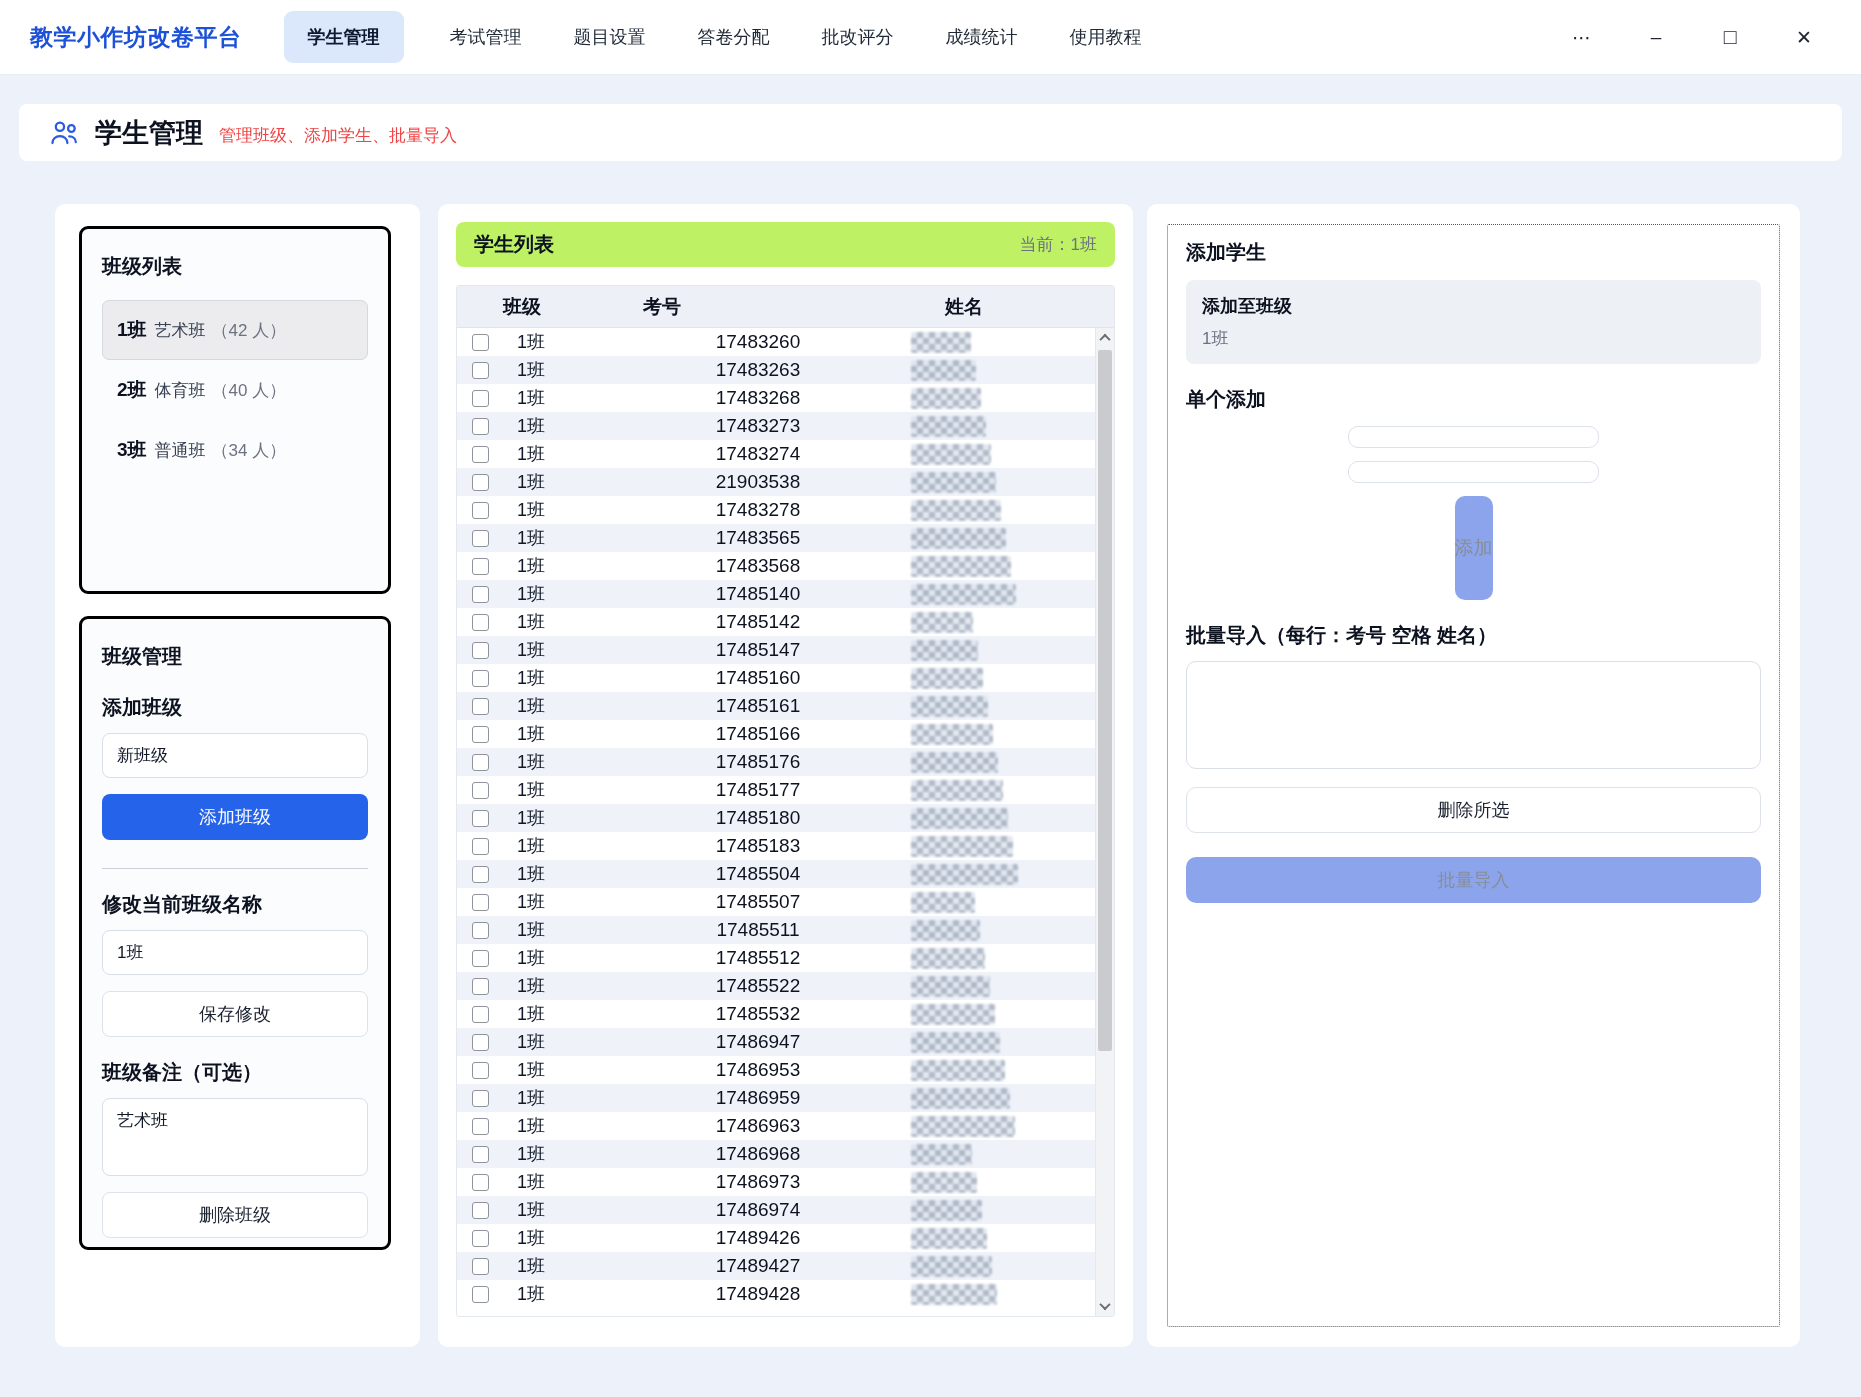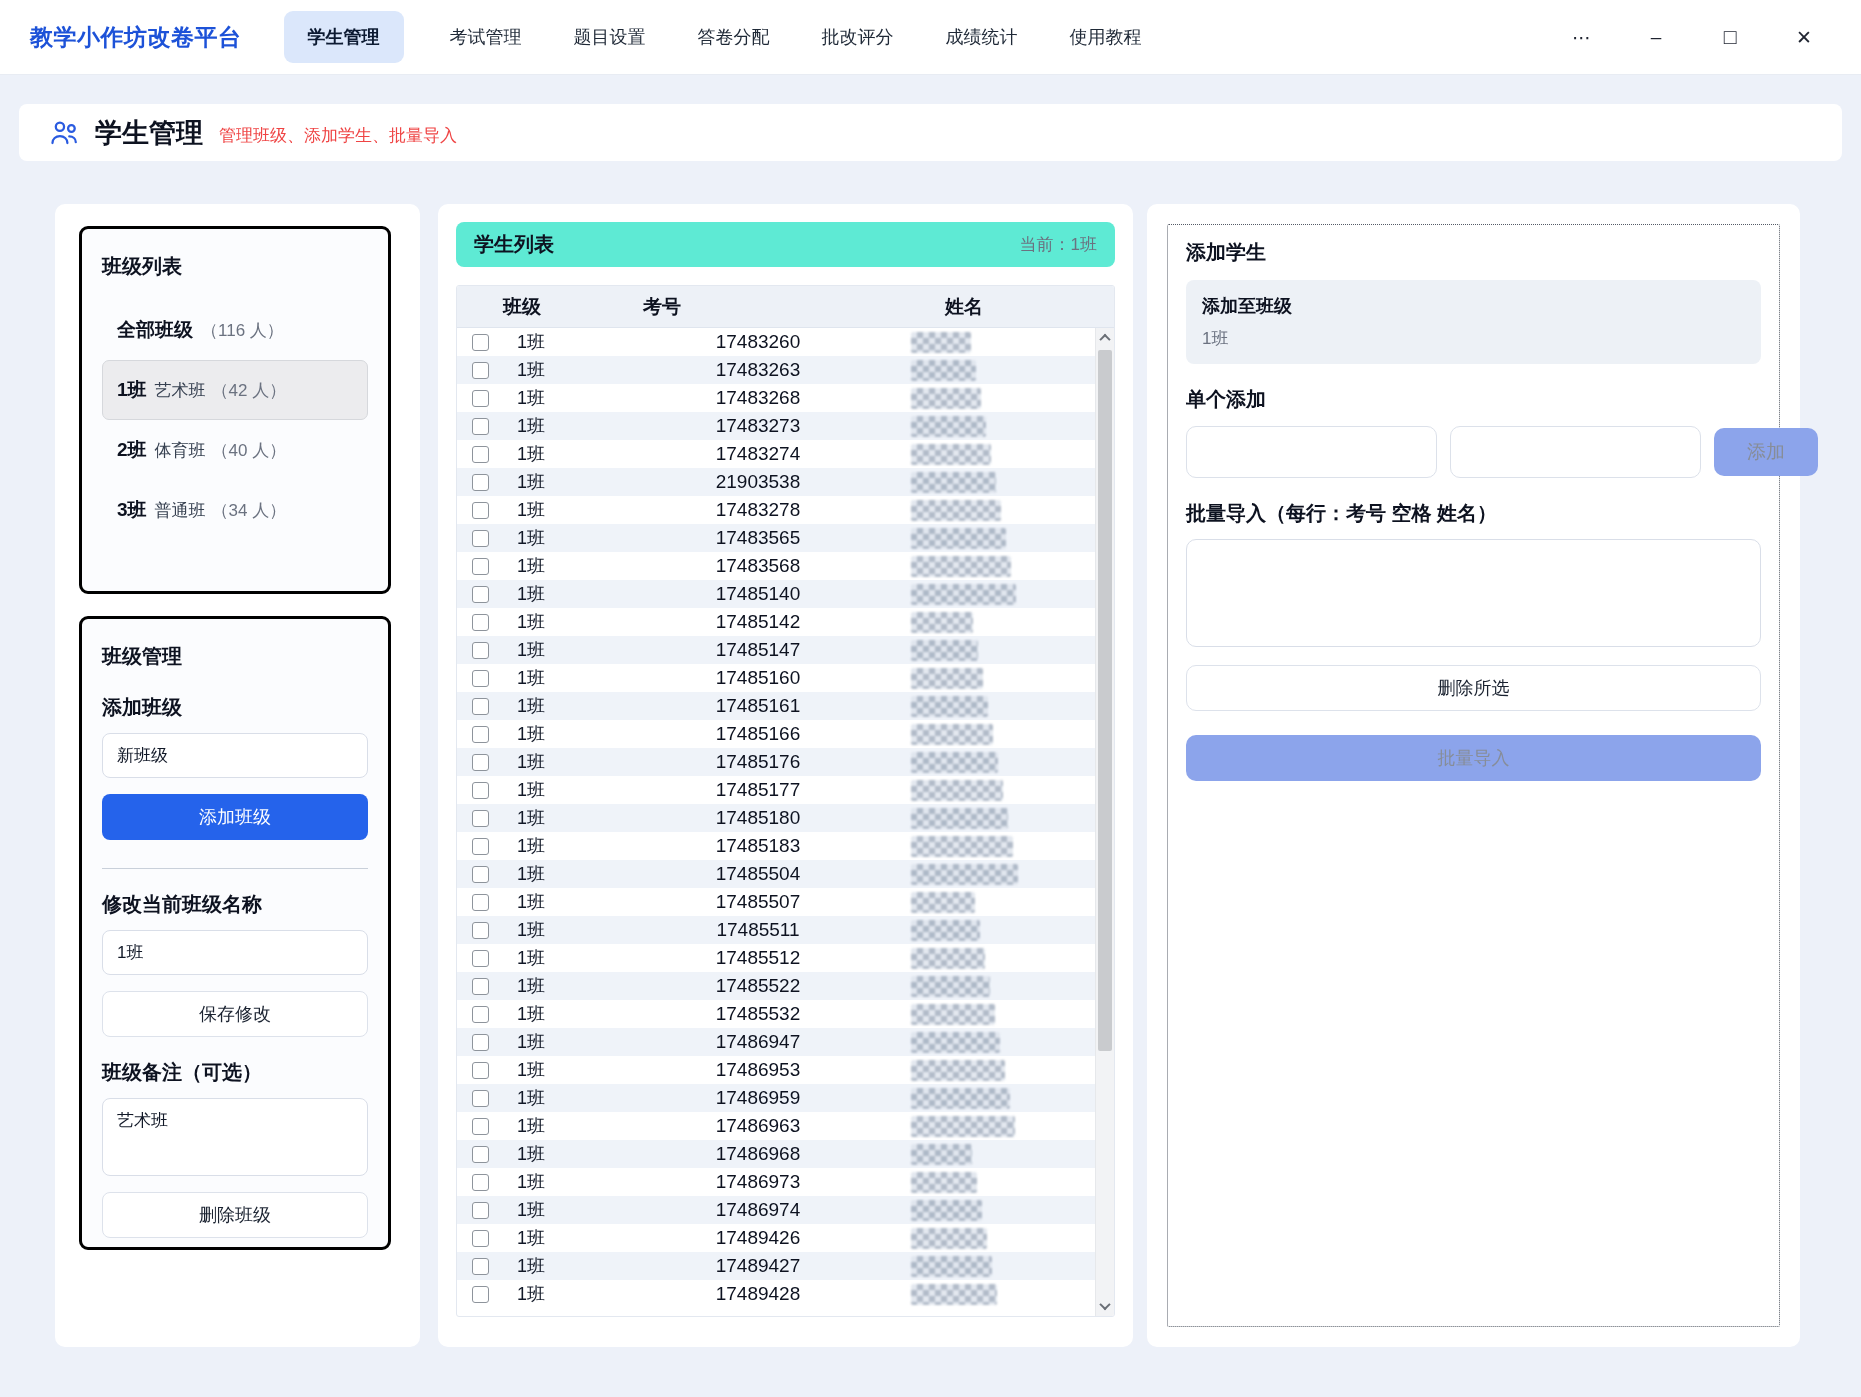--- a/index.html
+++ b/index.html
@@ -54,21 +54,21 @@
   .btn-primary { background:#2563eb; color:#ffffff; }
   .btn-plain { background:#ffffff; border:1px solid #dde2eb; color:#1a2230; }
   .divider { border:none; border-top:1px solid #c9d0da; margin:28px 0 4px 0; }
   .txt-area { margin-top:12px; width:100%; border:1px solid #d9dee8; border-radius:8px;
               background:#fff; font-size:17px; color:#111827; padding:10px 14px;
               font-family:inherit; resize:none; outline:none; display:block; }
   .remark-area { height:78px; }
 
   
   .mid-card { left:438px; top:129px; width:695px; height:1143px; padding:18px; }
-  .list-header { height:45px; background:#5eead4; border-radius:8px; display:flex;
+  .list-header { height:45px; background:#bef264; border-radius:8px; display:flex;
                  align-items:center; justify-content:space-between; padding:0 18px; }
   .lh-title { font-size:20px; font-weight:bold; color:#0d1220; }
   .lh-current { font-size:17px; color:#6b7280; }
   .table { position:relative; margin-top:18px; border:1px solid #e3e8f0; border-radius:3px;
            height:1032px; overflow:hidden; background:#fff; }
   .thead { display:grid; grid-template-columns:46px 140px 230px 1fr; height:42px;
            background:#edf1f7; border-bottom:1px solid #dfe5ee; align-items:center; }
   .th-cell { font-size:19px; font-weight:bold; color:#0d1220; text-align:left; }
   .th-cell.name-h { text-align:left; padding-left:72px; }
   .tbody { position:relative; height:988px; overflow:hidden; }
@@ -96,21 +96,21 @@
   .sb-thumb { position:absolute; left:2px; right:2px; top:22px; height:71%;
               background:#c9cbce; border-radius:2px; }
 
   
   .right-card { left:1147px; top:129px; width:653px; height:1143px; padding:20px; }
   .dotted { border:1px dotted #555b66; border-radius:2px; height:100%; padding:12px 18px 30px 18px; }
   .as-title { font-size:20px; font-weight:bold; color:#0d1220; margin-top:2px; }
   .target-box { margin-top:14px; background:#edf1f6; border-radius:8px; padding:14px 16px; }
   .tb-label { font-size:18px; font-weight:bold; color:#0d1220; }
   .tb-value { font-size:17px; color:#6b7280; margin-top:9px; }
-  .single-row { display:flex; gap:13px; margin-top:13px; align-items:center; }
+  .single-row { display:flex; gap:13px; margin-top:13px; align-items:center;flex-direction:column; }
   .single-input { flex:1 1 0; height:52px; border:1px solid #dce1ea; border-radius:10px;
                   background:#fff; font-size:17px; padding:0 14px; font-family:inherit; outline:none; }
   .btn-add { flex:0 0 104px; height:48px; border:none; border-radius:10px; background:#8ca4eb;
              color:#878d98; font-size:19px; cursor:default; }
   .batch-area { height:108px; border-radius:10px; }
   .btn-batch { background:#8ca4eb; color:#878d98; border-radius:10px; margin-top:24px; }
   .btn-del-sel { border-radius:10px; margin-top:18px; }
 </style>
 </head>
 <body>
@@ -145,21 +145,20 @@
     </svg>
     <span class="ph-title">学生管理</span>
     <span class="ph-sub">管理班级、添加学生、批量导入</span>
   </div>
 
   <aside class="card left-card">
 
     <section class="panelbox box-classlist">
       <div class="panel-title">班级列表</div>
       <div class="class-items">
-          <div class="class-item"><span class="ci-name">全部班级</span><span class="ci-count">（116 人）</span></div>
           <div class="class-item selected"><span class="ci-name">1班</span><span class="ci-note">艺术班</span><span class="ci-count">（42 人）</span></div>
           <div class="class-item"><span class="ci-name">2班</span><span class="ci-note">体育班</span><span class="ci-count">（40 人）</span></div>
           <div class="class-item"><span class="ci-name">3班</span><span class="ci-note">普通班</span><span class="ci-count">（34 人）</span></div>
         </div>
     </section>
 
     <section class="panelbox box-classmgmt">
       <div class="panel-title">班级管理</div>
 
       <div class="fld-label first">添加班级</div>

